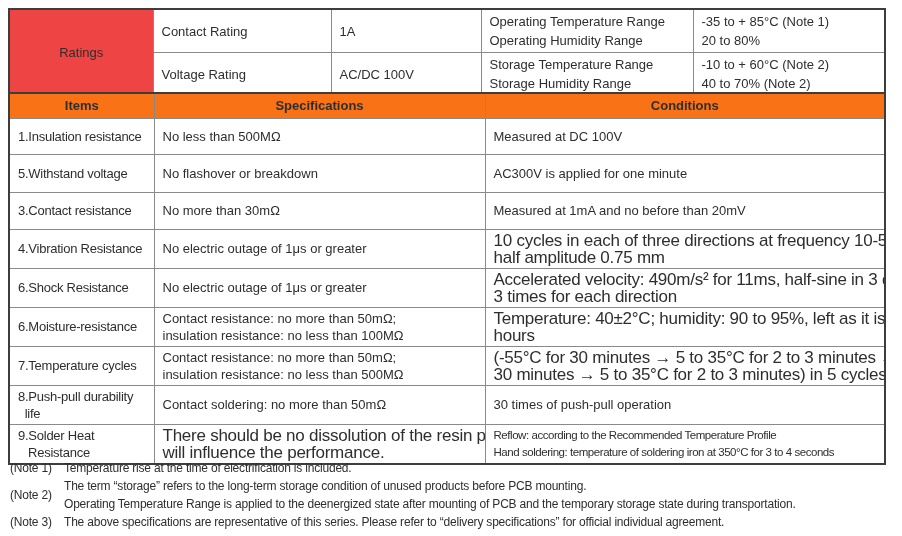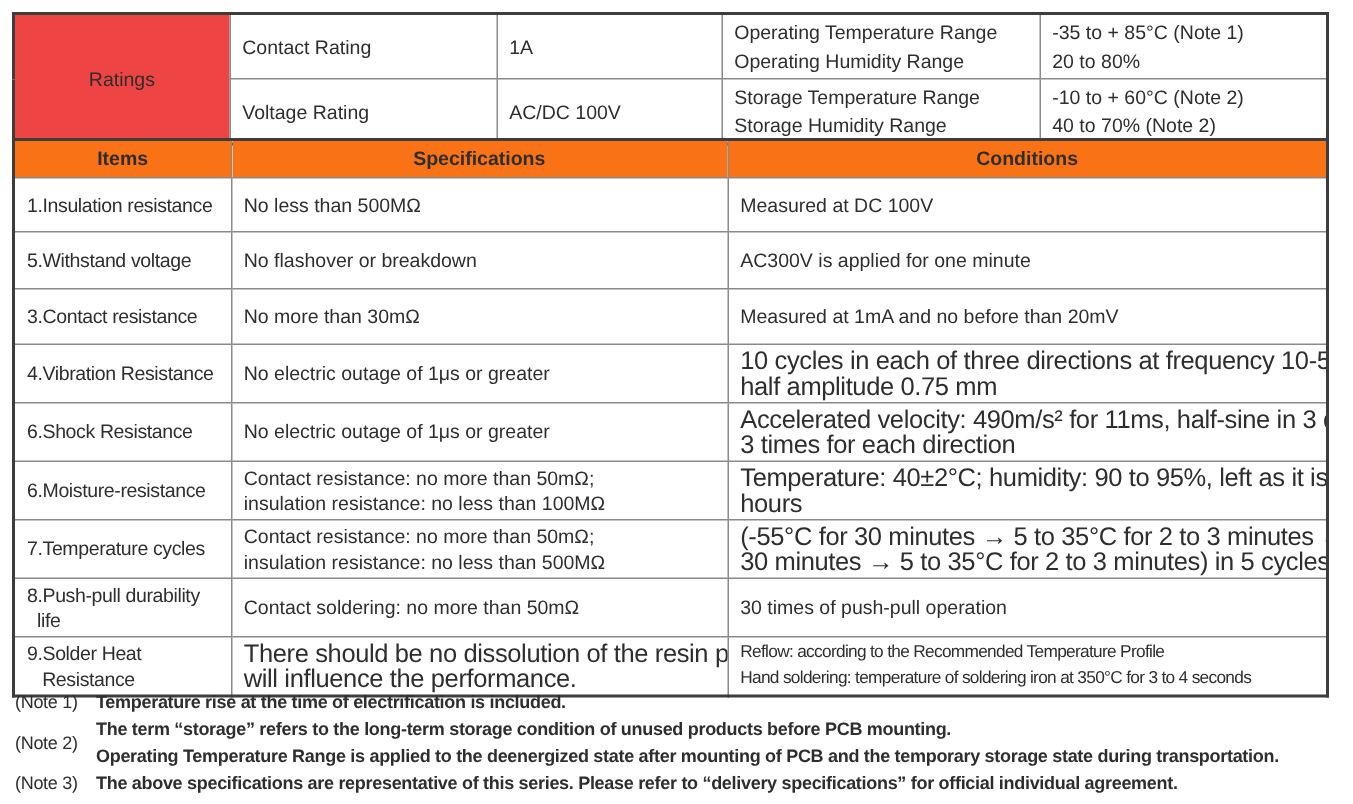--- a/index.html
+++ b/index.html
@@ -73,21 +73,20 @@
     align-items: center;
     line-height: 18px;
   }
   .note-label {
     flex: 0 0 46px;
     margin-right: 8px;
     white-space: pre;
   }
   .note-text {
     white-space: pre;
-    font-weight: bold;
   }
 </style>
 </head>
 <body>
 
 <table id="ratings-table">
   <colgroup>
     <col style="width:144px">
       <col style="width:178px">
       <col style="width:150px">

